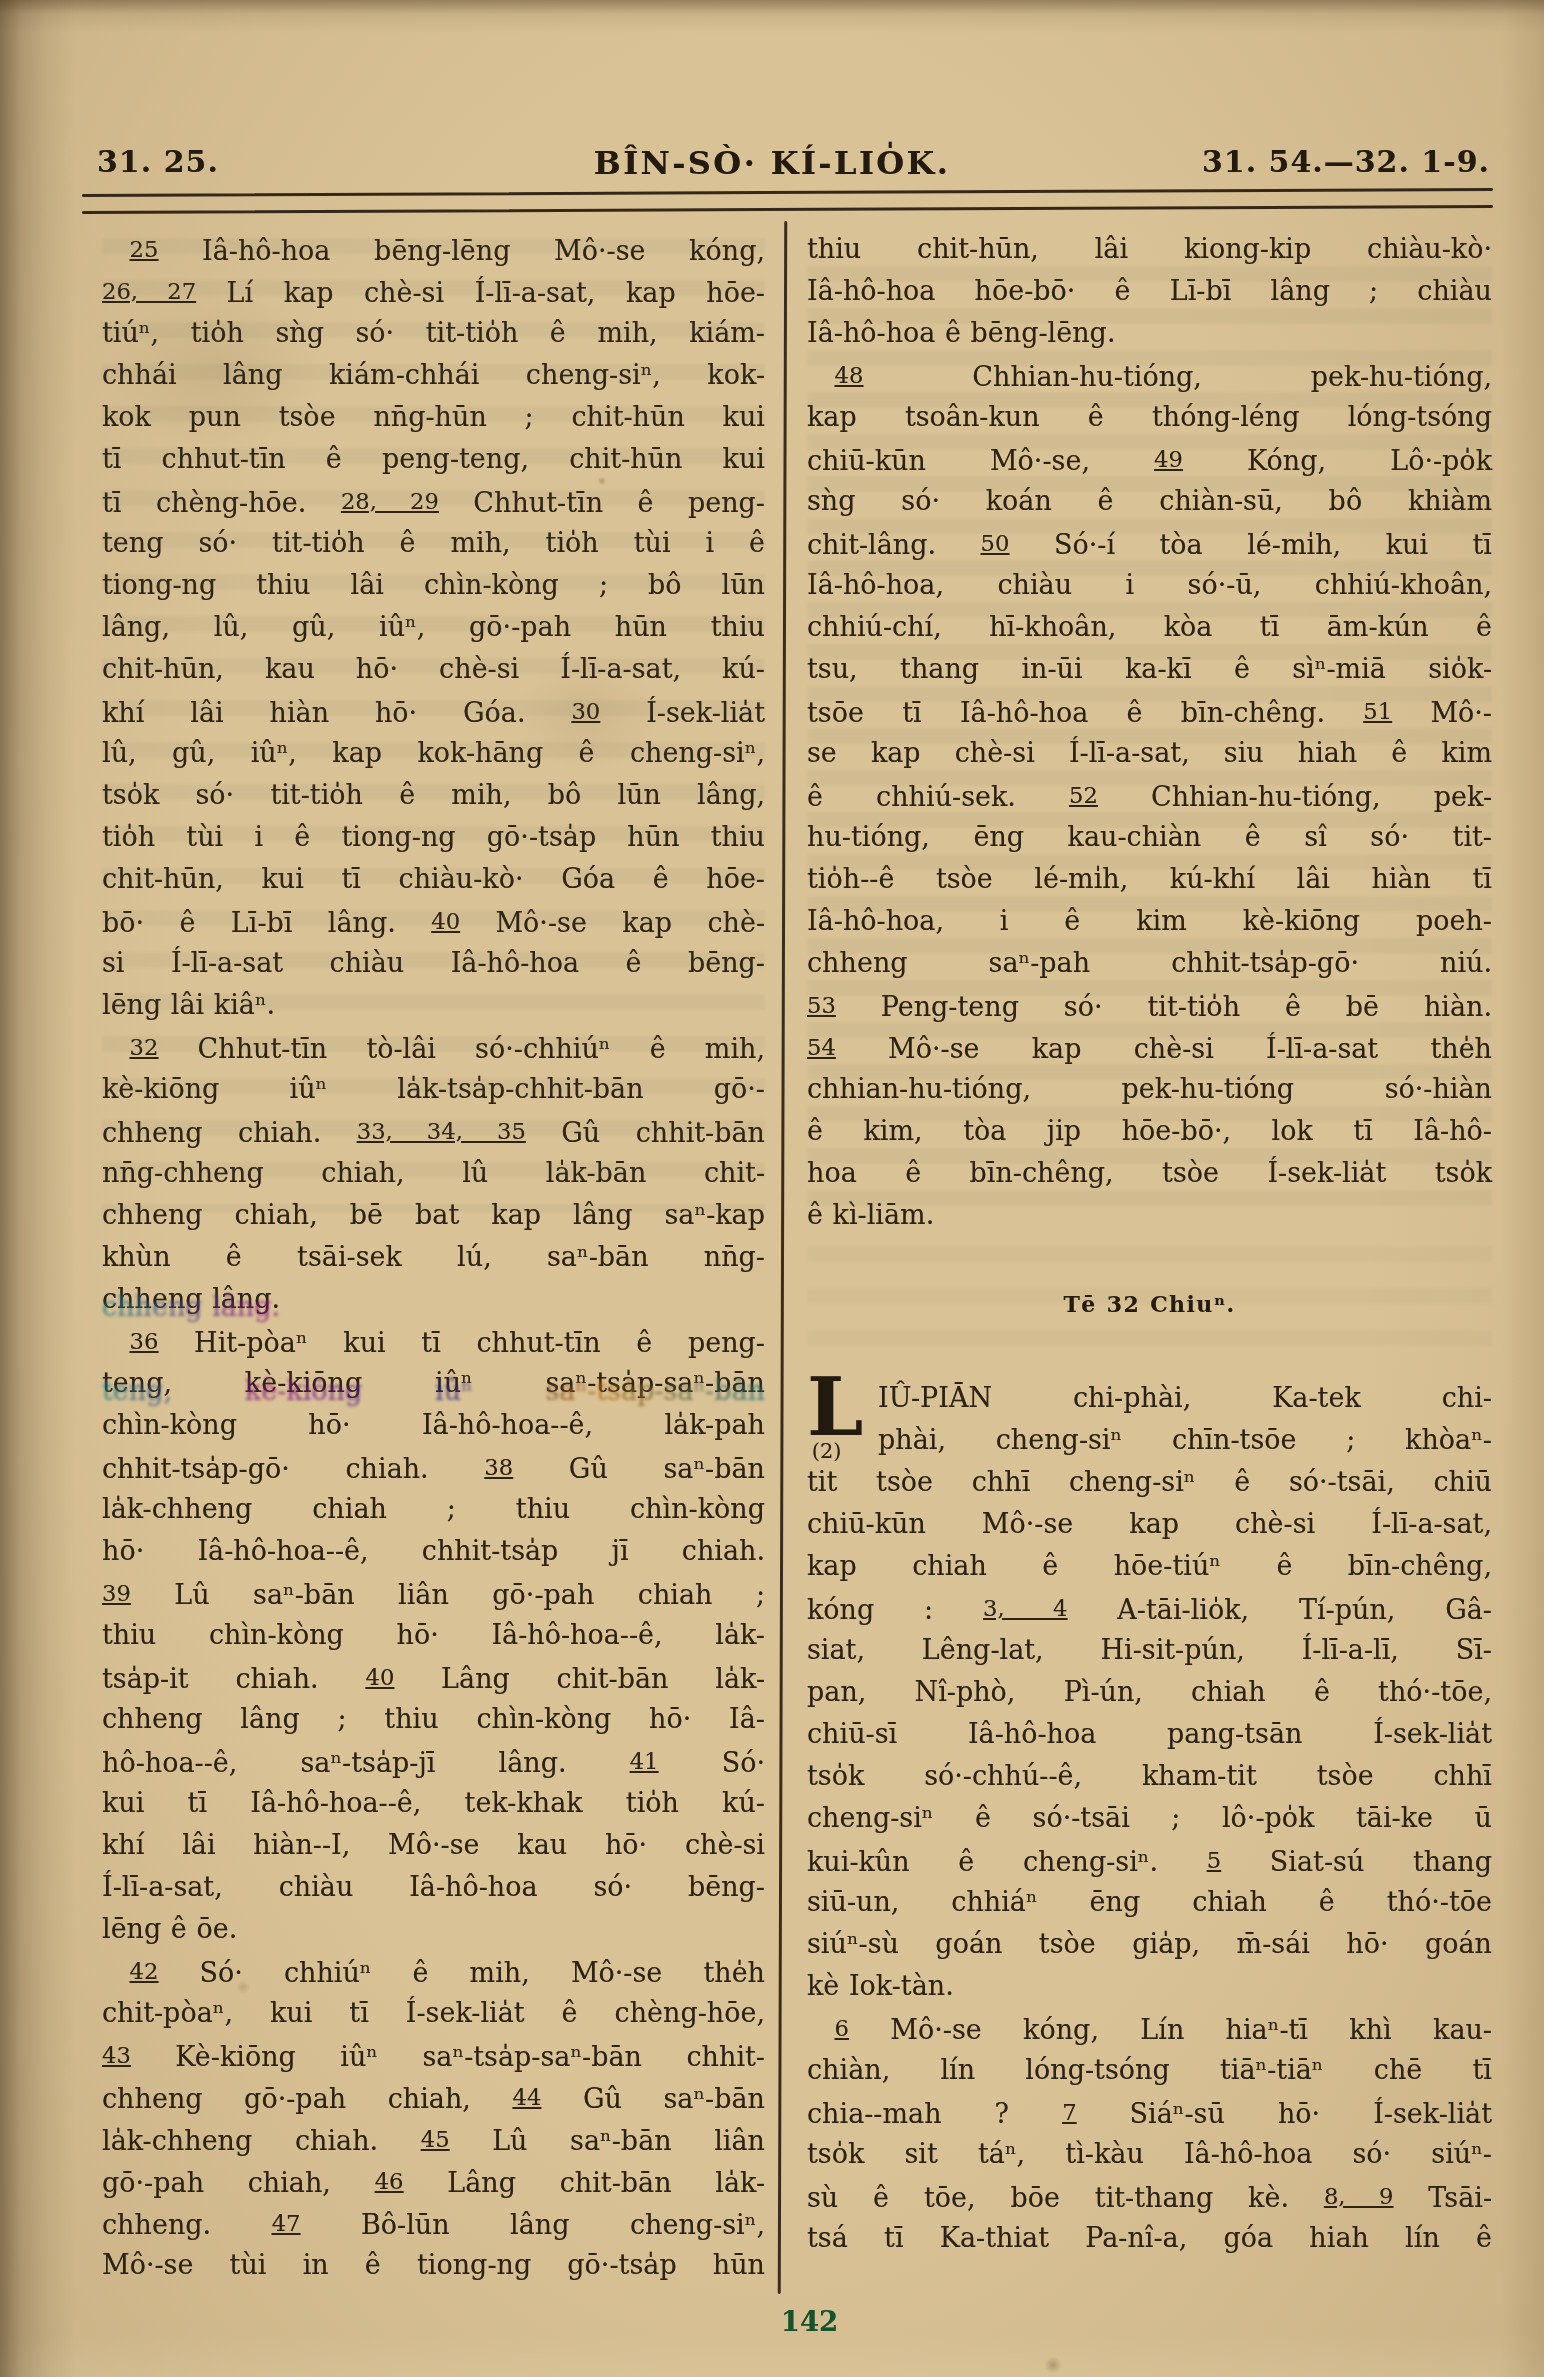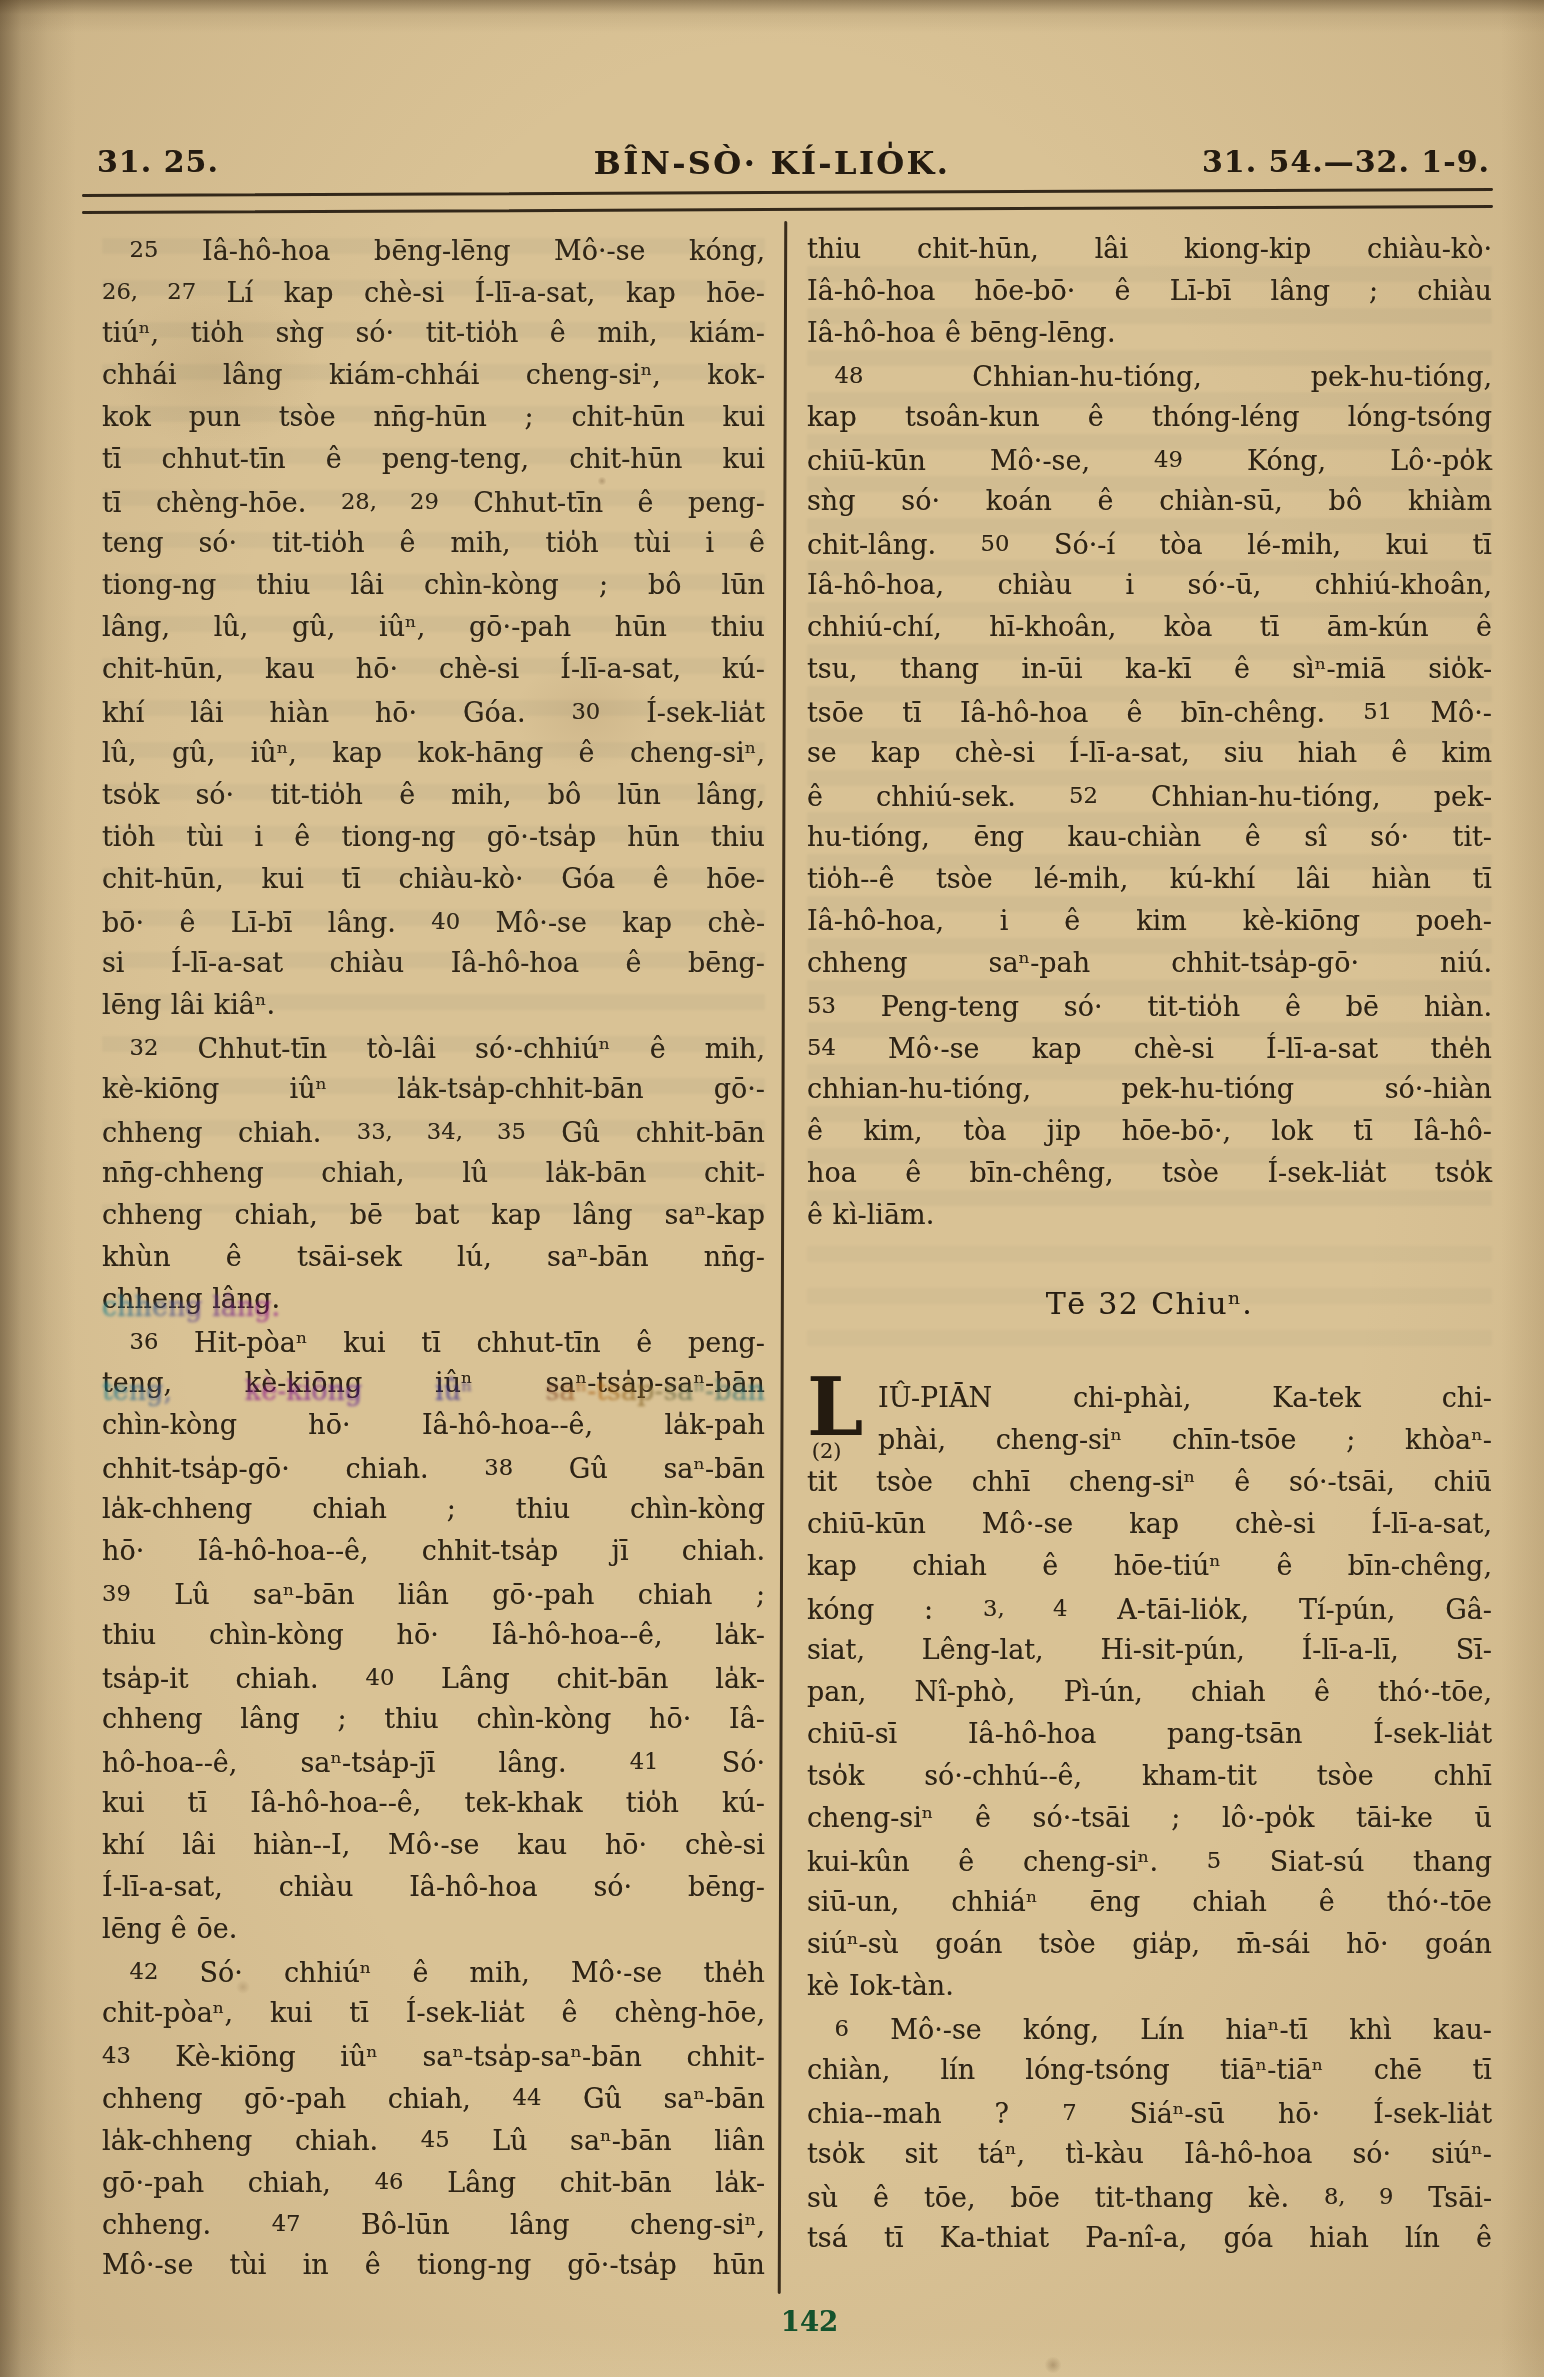--- a/index.html
+++ b/index.html
@@ -32,29 +32,29 @@
   .rule-bot{top:208px;}
   .divider{position:absolute;left:781px;top:221px;width:3.3px;height:2073px;background:#3a2d1c;
            border-radius:1.9px;transform:rotate(0.18deg);}
   .col{position:absolute;top:228px;font-size:27px;line-height:42px;
        text-shadow:0 0 0.5px rgba(45,35,20,0.40);word-spacing:1px;}
   .col-left{left:102px;width:663px;}
   .col-right{left:807px;width:685px;}
   .line{height:42px;text-align:justify;text-align-last:justify;position:relative;}
   .line.end{text-align-last:left;}
   .line.ind{padding-left:27.6px;}
-  .vnum{font-size:0.84em;vertical-align:0.14em;}
+  .vnum{font-size:0.84em;vertical-align:0.14em;text-decoration:underline;}
   .line.g::after{
     content:attr(data-t);position:absolute;left:0;right:0;top:0.30em;
     color:transparent;
     background:linear-gradient(90deg,#00b6d6,#cc00cc,#2424ee,#ff8800,#009fc4);
     -webkit-background-clip:text;background-clip:text;
     filter:blur(1.4px);opacity:0.75;pointer-events:none;
   }
-  .chap-head{height:42px;margin:47px 0 52px 0;text-align:center;font-weight:400;font-size:30px;
+  .chap-head{height:42px;margin:47px 0 52px 0;text-align:center;font-weight:700;font-size:22px;
              letter-spacing:1.4px;color:#241b10;}
   .dropcap{float:left;width:71px;height:84px;position:relative;}
   .dc-letter{position:absolute;top:1.9px;left:0;font-size:80px;line-height:57px;font-weight:700;
              color:#241b10;}
   .dc-note{position:absolute;left:4.8px;top:53px;font-size:21px;}
   .pageno{position:absolute;left:762px;top:2305px;width:95px;text-align:center;
           font-size:27.6px;font-weight:700;color:#14532d;text-shadow:0 0 0.5px rgba(36,27,16,0.4);}
   .showthrough{position:absolute;pointer-events:none;opacity:0.55;filter:blur(1px);
     background:repeating-linear-gradient(180deg, rgba(104,112,92,0.12) 0 16px, rgba(104,112,92,0) 16px 42px);}
   .st1{left:102px;top:238px;width:663px;height:975px;}

